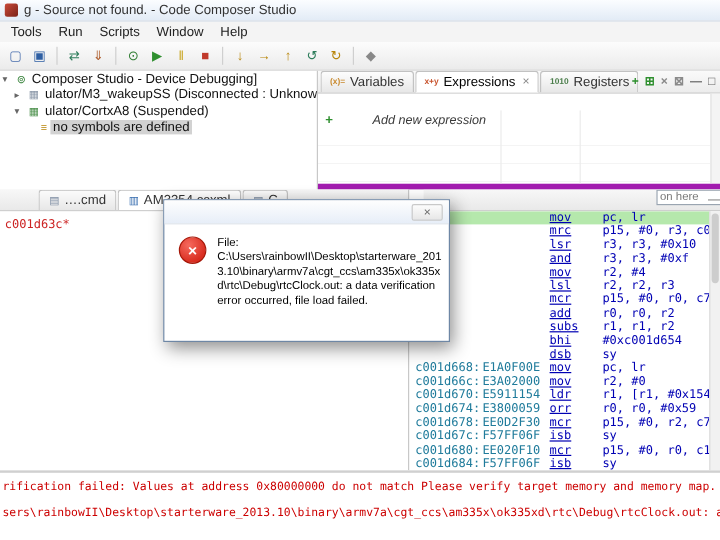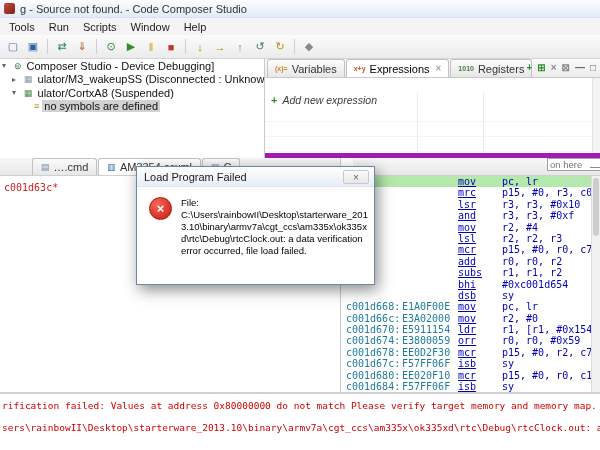--- a/index.html
+++ b/index.html
@@ -47,21 +47,21 @@
   .view-toolbar { position:absolute; right:4px; top:3px; display:flex; gap:5px; align-items:center; }
   .vt-icon { font-size:10px; font-weight:bold; }
   .cols { position:absolute; left:0; top:19px; width:335px; height:14px; display:flex;
     background:linear-gradient(#fdfdfd,#efefef); border-bottom:1px solid #ddd;
     font-size:10px; color:#333; }
   .col { padding:1px 4px; border-right:1px solid #ddd; }
   .col0 { width:152px; } .col1 { width:66px; } .col2 { flex:1; border-right:none; }
   .addrow { position:absolute; left:0; top:33px; width:335px; height:15px;
     display:flex; align-items:center; gap:5px; padding-left:6px; }
   .plus { color:#2e8f2e; font-weight:bold; }
-  .addlabel { font-style:italic; color:#3a3a3a; font-size:10.5px; }
+  .addlabel { font-style:italic; color:#3a3a3a; font-size:10.5px;margin-left:28px; }
   .exp-grid { position:absolute; left:0; top:48px; width:327px; bottom:0;
     background:repeating-linear-gradient(to bottom,#fff 0 14px,#f4f4f4 14px 15px); }
   .vline { position:absolute; top:33px; bottom:0; width:1px; background:#ececec; }
   .exp-scroll { position:absolute; right:0; top:19px; bottom:0; width:8px;
     background:#f4f4f4; border-left:1px solid #e2e2e2; }
   
   #editor-panel { position:absolute; left:0; top:158px; width:340px; height:234px; background:#fff; }
   .edtabs { position:absolute; left:0; top:0; width:340px; height:18px;
     background:linear-gradient(#f7f7f7,#e9e9e9); border-bottom:1px solid #cfcfcf;
     display:flex; align-items:flex-end; padding-left:32px; }
@@ -374,21 +374,20 @@
 
   <div id="console-panel">
     <div id="console-output">
         <div class="console-line">rification failed: Values at address 0x80000000 do not match Please verify target memory and memory map.</div>
         <div class="console-line">sers\rainbowII\Desktop\starterware_2013.10\binary\armv7a\cgt_ccs\am335x\ok335xd\rtc\Debug\rtcClock.out: a data verification error occ</div>
       </div>
   </div>
 
   <div id="dialog">
     <div class="dlg-title">
-      <span>Load Program Failed</span>
       <span class="dlg-close">×</span>
     </div>
     <div class="dlg-body">
       <div class="err-ico">
         <span>×</span>
       </div>
       <div class="dlg-msg">
         <div>File:</div>
         <div>C:\Users\rainbowII\Desktop\starterware_2013.10\binary\armv7a\cgt_ccs\am335x\ok335xd\rtc\Debug\rtcClock.out: a data verification error occurred, file load failed.</div>
       </div>

